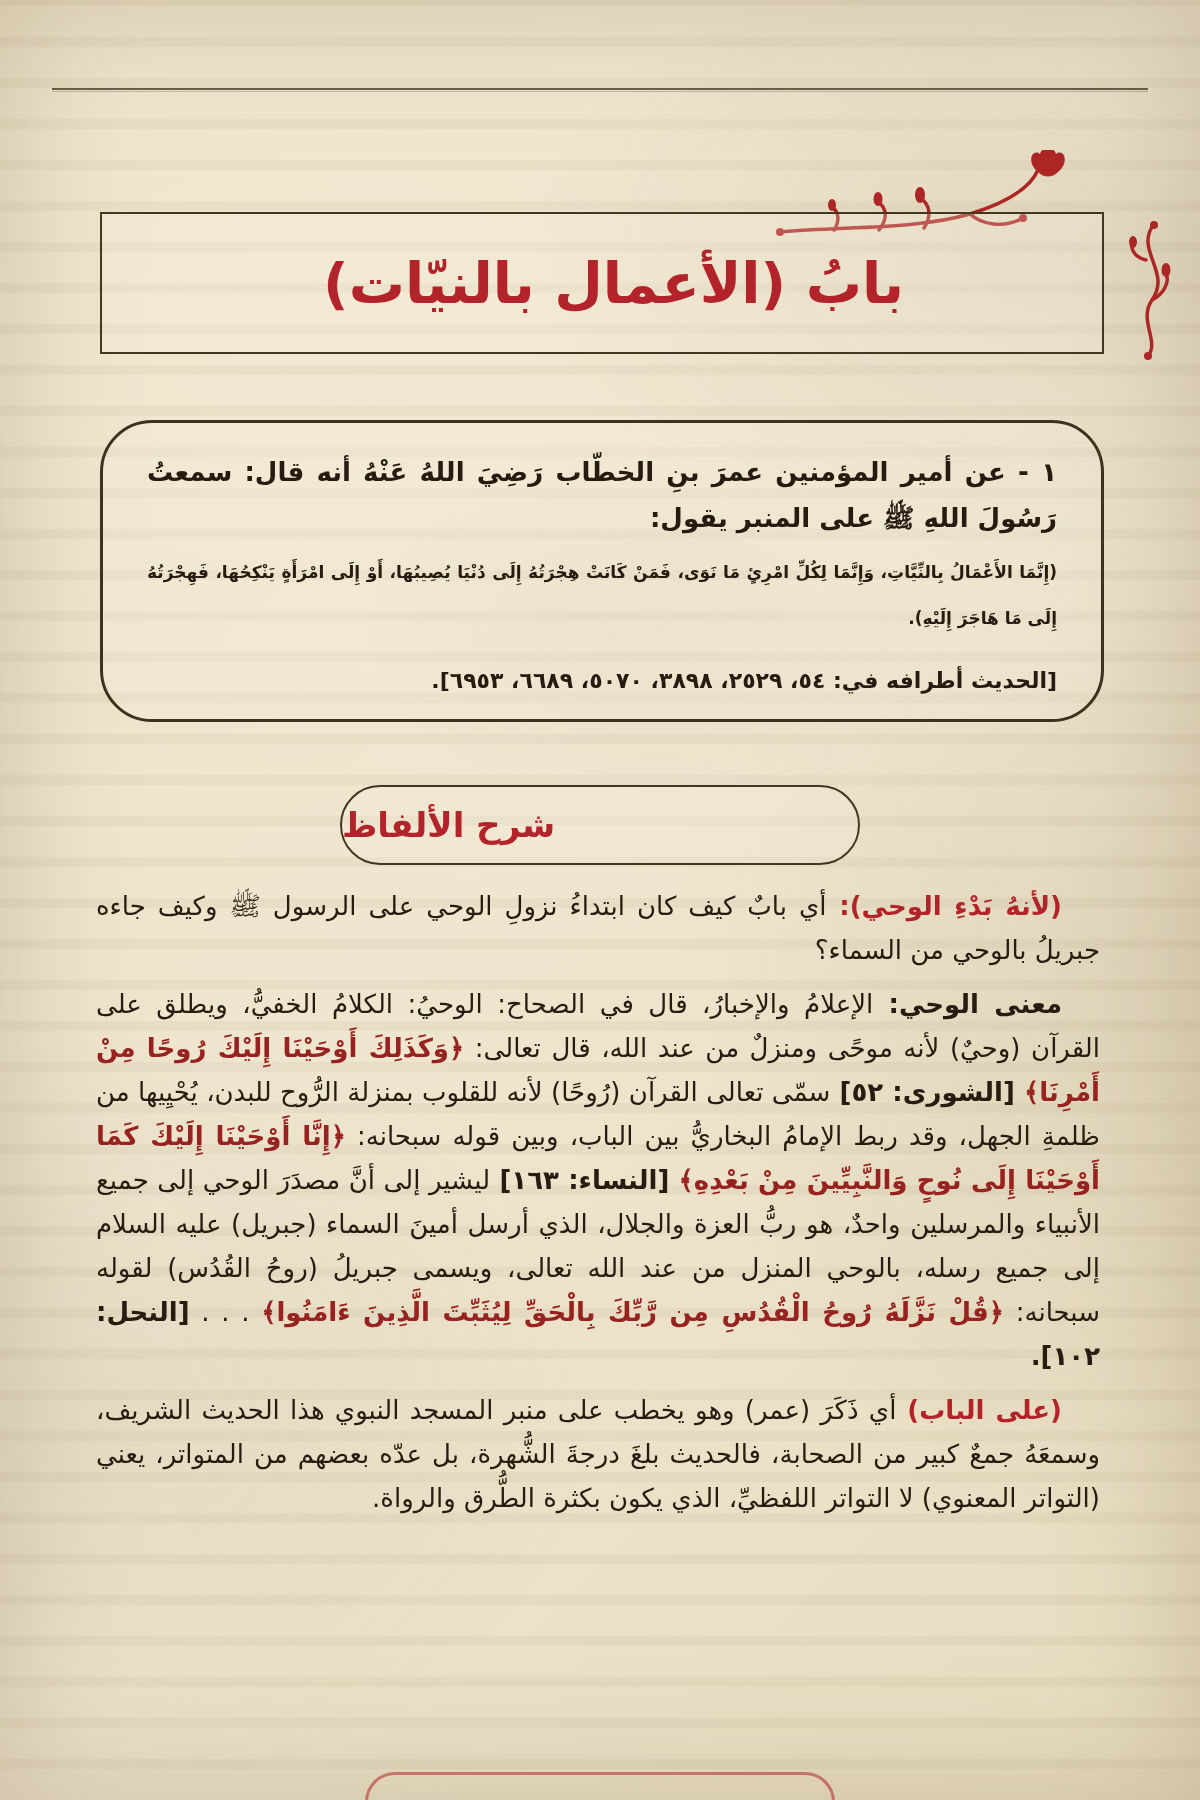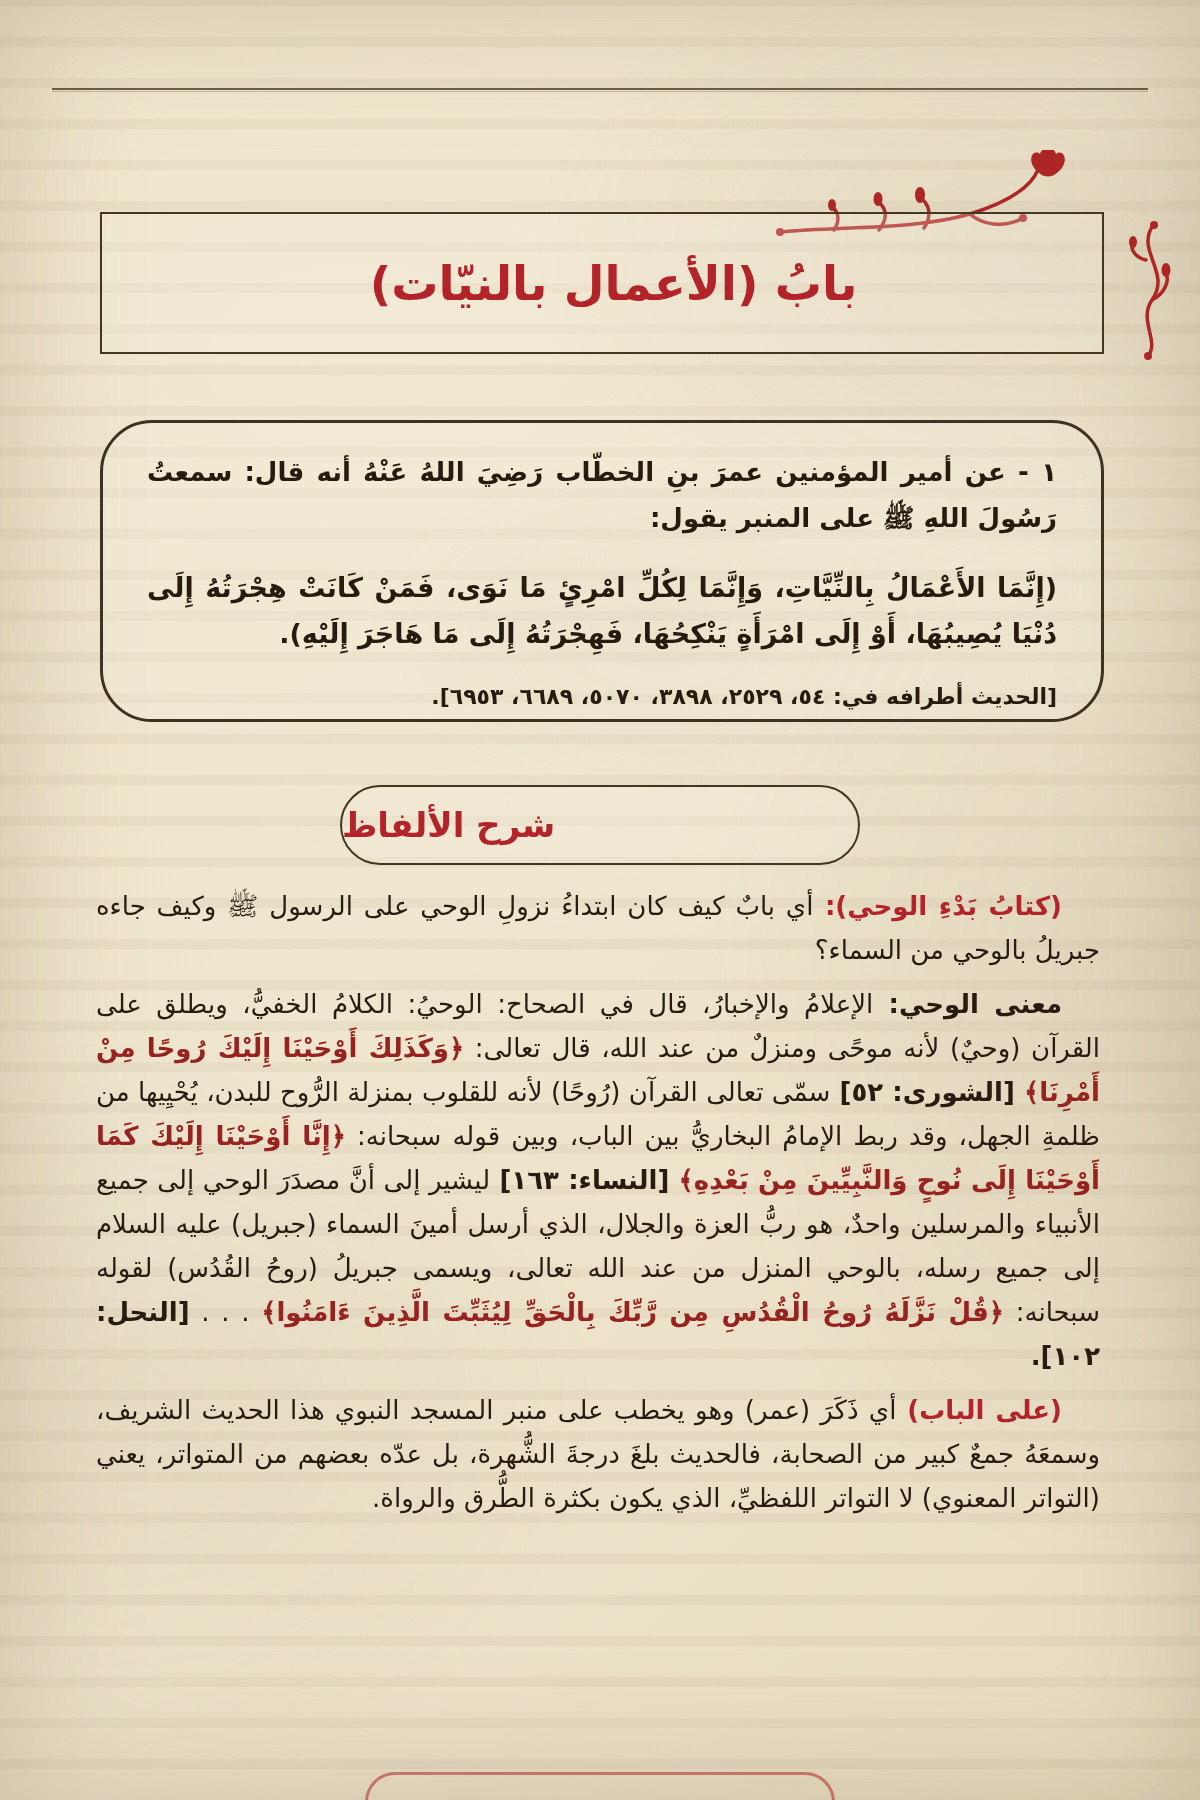--- a/index.html
+++ b/index.html
@@ -44,31 +44,31 @@
   .ornament      { position:absolute; top:150px; right:126px; width:300px; height:100px; }
   .ornament-side { position:absolute; top:220px; right:12px; width:72px; height:140px; }
 
   
   .chapter-box {
     position:absolute; top:212px; left:100px; right:96px; height:142px;
     border:2.5px solid #44371f;
     display:flex; align-items:center; justify-content:center;
     background:rgba(248,241,222,.25);
   }
-  .chapter-title { color:#b3242a; font-size:47px; font-weight:bold;margin-left:23px; }
+  .chapter-title { color:#b3242a; font-size:56px; font-weight:bold;margin-left:23px; }
 
   
   .hadith-box {
     position:absolute; top:420px; left:100px; right:96px; height:302px;
     border:3px solid #3d3220; border-radius:52px;
     padding:26px 44px 24px 44px;
     background:rgba(248,241,222,.22);
   }
   .hadith-intro { font-size:26px; font-weight:bold; line-height:46px; text-align:justify; }
-  .hadith-text  { font-size:27px; font-weight:bold; line-height:46px; text-align:justify; margin-top:24px; }
+  .hadith-text  { font-size:17px; font-weight:bold; line-height:46px; text-align:justify; margin-top:8px; }
   .hadith-refs  { font-size:22px; font-weight:bold; line-height:40px; margin-top:20px; }
 
   
   .section-box {
     position:absolute; top:785px; left:50%; transform:translateX(-50%);
     width:520px; height:80px;
     border:2.5px solid #44371f; border-radius:40px;
     display:flex; align-items:center; justify-content:flex-end;
     background:rgba(248,241,222,.25);
   }
@@ -142,20 +142,20 @@
     <p class="hadith-intro">١ - عن أمير المؤمنين عمرَ بنِ الخطّاب رَضِيَ اللهُ عَنْهُ أنه قال: سمعتُ رَسُولَ اللهِ ﷺ على المنبر يقول:</p>
     <p class="hadith-text">(إِنَّمَا الأَعْمَالُ بِالنِّيَّاتِ، وَإِنَّمَا لِكُلِّ امْرِئٍ مَا نَوَى، فَمَنْ كَانَتْ هِجْرَتُهُ إِلَى دُنْيَا يُصِيبُهَا، أَوْ إِلَى امْرَأَةٍ يَنْكِحُهَا، فَهِجْرَتُهُ إِلَى مَا هَاجَرَ إِلَيْهِ).</p>
     <p class="hadith-refs">[الحديث أطرافه في: ٥٤، ٢٥٢٩، ٣٨٩٨، ٥٠٧٠، ٦٦٨٩، ٦٩٥٣].</p>
   </section>
 
   <section class="section-box">
     <h2 class="section-title">شرح الألفاظ</h2>
   </section>
 
   <main class="commentary">
-    <p class="para"><span class="seg-lead">(كتابُ بَدْءِ الوحي): </span><span class="seg-normal">أي بابٌ كيف كان ابتداءُ نزولِ الوحي على الرسول ﷺ وكيف جاءه جبريلُ بالوحي من السماء؟</span></p>
+    <p class="para"><span class="seg-lead">(لأنهُ بَدْءِ الوحي): </span><span class="seg-normal">أي بابٌ كيف كان ابتداءُ نزولِ الوحي على الرسول ﷺ وكيف جاءه جبريلُ بالوحي من السماء؟</span></p>
     <p class="para"><span class="seg-bold">معنى الوحي: </span><span class="seg-normal">الإعلامُ والإخبارُ، قال في الصحاح: الوحيُ: الكلامُ الخفيُّ، ويطلق على القرآن (وحيٌ) لأنه موحًى ومنزلٌ من عند الله، قال تعالى: </span><span class="seg-quran">﴿وَكَذَلِكَ أَوْحَيْنَا إِلَيْكَ رُوحًا مِنْ أَمْرِنَا﴾</span><span class="seg-bold"> [الشورى: ٥٢] </span><span class="seg-normal">سمّى تعالى القرآن (رُوحًا) لأنه للقلوب بمنزلة الرُّوح للبدن، يُحْيِيها من ظلمةِ الجهل، وقد ربط الإمامُ البخاريُّ بين الباب، وبين قوله سبحانه: </span><span class="seg-quran">﴿إِنَّا أَوْحَيْنَا إِلَيْكَ كَمَا أَوْحَيْنَا إِلَى نُوحٍ وَالنَّبِيِّينَ مِنْ بَعْدِهِ﴾</span><span class="seg-bold"> [النساء: ١٦٣] </span><span class="seg-normal">ليشير إلى أنَّ مصدَرَ الوحي إلى جميع الأنبياء والمرسلين واحدٌ، هو ربُّ العزة والجلال، الذي أرسل أمينَ السماء (جبريل) عليه السلام إلى جميع رسله، بالوحي المنزل من عند الله تعالى، ويسمى جبريلُ (روحُ القُدُس) لقوله سبحانه: </span><span class="seg-quran">﴿قُلْ نَزَّلَهُ رُوحُ الْقُدُسِ مِن رَّبِّكَ بِالْحَقِّ لِيُثَبِّتَ الَّذِينَ ءَامَنُوا﴾</span><span class="seg-normal"> . . . </span><span class="seg-bold">[النحل: ١٠٢].</span></p>
     <p class="para"><span class="seg-lead">(على الباب) </span><span class="seg-normal">أي ذَكَرَ (عمر) وهو يخطب على منبر المسجد النبوي هذا الحديث الشريف، وسمعَهُ جمعٌ كبير من الصحابة، فالحديث بلغَ درجةَ الشُّهرة، بل عدّه بعضهم من المتواتر، يعني (التواتر المعنوي) لا التواتر اللفظيِّ، الذي يكون بكثرة الطُّرق والرواة.</span></p>
   </main>
 
   <div class="next-box-peek"></div>
 
 </div>
 
 </body></html>

